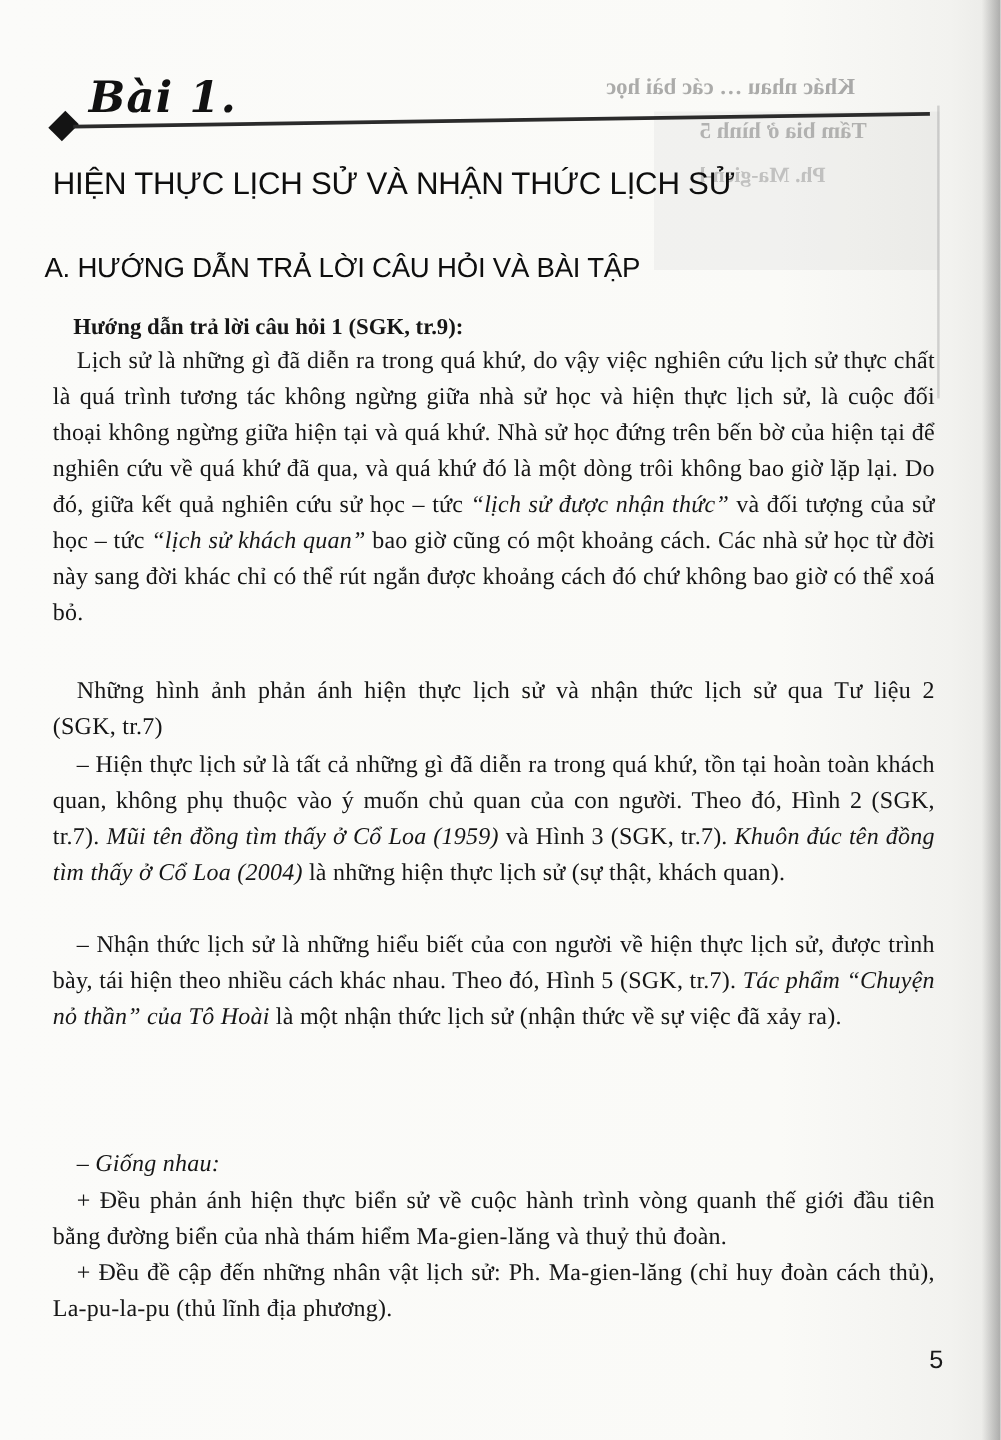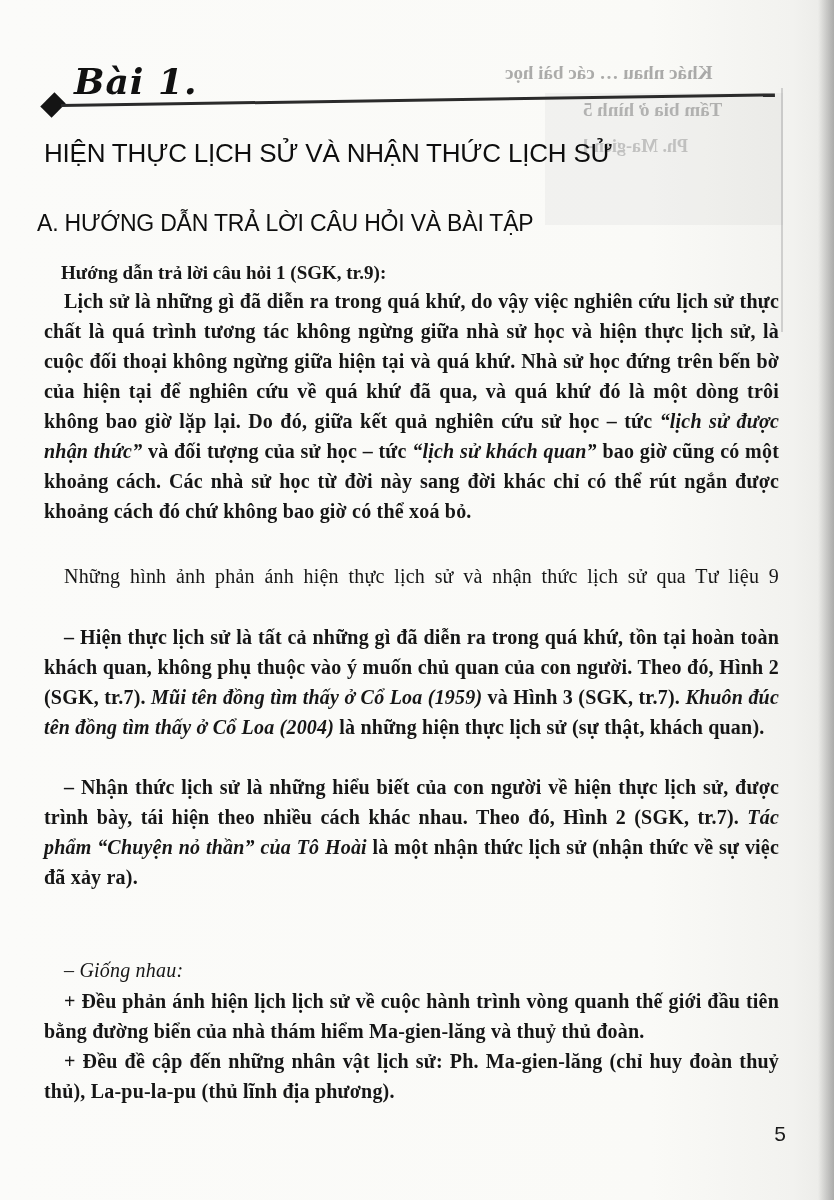--- a/index.html
+++ b/index.html
@@ -78,21 +78,20 @@
     font-size:20px;line-height:30px;
     letter-spacing:.2px;
   }
   .ans-heading{
     font-weight:bold;font-size:19px;
     padding-left:17px;letter-spacing:0;
   }
   .para{
     text-align:justify;
     text-indent:20px;
-    font-weight:bold;
   }
   .force-justify{text-align:justify;text-align-last:justify;text-indent:20px;}
   .no-indent{text-indent:0;}
   .single-line{white-space:nowrap;letter-spacing:-0.2px;text-indent:20px;}
   .it{font-style:italic;}
   .italic-line{font-style:italic;text-indent:20px;}
   .page-number{
     position:absolute;right:48px;top:1122px;
     font-family:"Liberation Sans",sans-serif;
     font-size:21px;color:#1a1a1a;
@@ -112,24 +111,25 @@
   <div class="diamond"></div>
   <div class="lesson-script">Bài 1.</div>
   <div class="header-rule"></div>
 
   <h1 class="page-title">HIỆN THỰC LỊCH SỬ VÀ NHẬN THỨC LỊCH SỬ</h1>
   <h2 class="section-a">A. HƯỚNG DẪN TRẢ LỜI CÂU HỎI VÀ BÀI TẬP</h2>
 
   <p class="block ans-heading" style="top:258px">Hướng dẫn trả lời câu hỏi 1 (SGK, tr.9):</p>
   <p class="block para" style="top:286px"><span>Lịch sử là những gì đã diễn ra trong quá khứ, do vậy việc nghiên cứu lịch sử thực chất là quá trình tương tác không ngừng giữa nhà sử học và hiện thực lịch sử, là cuộc đối thoại không ngừng giữa hiện tại và quá khứ. Nhà sử học đứng trên bến bờ của hiện tại để nghiên cứu về quá khứ đã qua, và quá khứ đó là một dòng trôi không bao giờ lặp lại. Do đó, giữa kết quả nghiên cứu sử học – tức </span><span class="it">“lịch sử được nhận thức”</span><span> và đối tượng của sử học – tức </span><span class="it">“lịch sử khách quan”</span><span> bao giờ cũng có một khoảng cách. Các nhà sử học từ đời này sang đời khác chỉ có thể rút ngắn được khoảng cách đó chứ không bao giờ có thể xoá bỏ.</span></p>
 
-  <p class="block force-justify" style="top:561px">Những hình ảnh phản ánh hiện thực lịch sử và nhận thức lịch sử qua Tư liệu 9</p>
+  <p class="block force-justify" style="top:561px">Những hình ảnh phản ánh hiện thực lịch sử và nhận thức lịch sử qua Tư liệu 2</p>
+  <p class="block para no-indent" style="top:591px">(SGK, tr.7)</p>
   <p class="block para" style="top:622px"><span>– Hiện thực lịch sử là tất cả những gì đã diễn ra trong quá khứ, tồn tại hoàn toàn khách quan, không phụ thuộc vào ý muốn chủ quan của con người. Theo đó, Hình 2 (SGK, tr.7). </span><span class="it">Mũi tên đồng tìm thấy ở Cổ Loa (1959)</span><span> và Hình 3 (SGK, tr.7). </span><span class="it">Khuôn đúc tên đồng tìm thấy ở Cổ Loa (2004)</span><span> là những hiện thực lịch sử (sự thật, khách quan).</span></p>
-  <p class="block para" style="top:772px"><span>– Nhận thức lịch sử là những hiểu biết của con người về hiện thực lịch sử, được trình bày, tái hiện theo nhiều cách khác nhau. Theo đó, Hình 2 (SGK, tr.7). </span><span class="it">Tác phẩm “Chuyện nỏ thần” của Tô Hoài</span><span> là một nhận thức lịch sử (nhận thức về sự việc đã xảy ra).</span></p>
+  <p class="block para" style="top:772px"><span>– Nhận thức lịch sử là những hiểu biết của con người về hiện thực lịch sử, được trình bày, tái hiện theo nhiều cách khác nhau. Theo đó, Hình 5 (SGK, tr.7). </span><span class="it">Tác phẩm “Chuyện nỏ thần” của Tô Hoài</span><span> là một nhận thức lịch sử (nhận thức về sự việc đã xảy ra).</span></p>
 
   <p class="block italic-line" style="top:955px">– Giống nhau:</p>
-  <p class="block para" style="top:986px">+ Đều phản ánh hiện lịch lịch sử về cuộc hành trình vòng quanh thế giới đầu tiên bằng đường biển của nhà thám hiểm Ma-gien-lăng và thuỷ thủ đoàn.</p>
-  <p class="block para" style="top:1046px">+ Đều đề cập đến những nhân vật lịch sử: Ph. Ma-gien-lăng (chỉ huy đoàn thuỷ thủ), La-pu-la-pu (thủ lĩnh địa phương).</p>
+  <p class="block para" style="top:986px">+ Đều phản ánh hiện thực biển sử về cuộc hành trình vòng quanh thế giới đầu tiên bằng đường biển của nhà thám hiểm Ma-gien-lăng và thuỷ thủ đoàn.</p>
+  <p class="block para" style="top:1046px">+ Đều đề cập đến những nhân vật lịch sử: Ph. Ma-gien-lăng (chỉ huy đoàn cách thủ), La-pu-la-pu (thủ lĩnh địa phương).</p>
 
   <div class="page-number">5</div>
 
   <div class="edge-shadow"></div>
 </div>
 
 </body></html>

